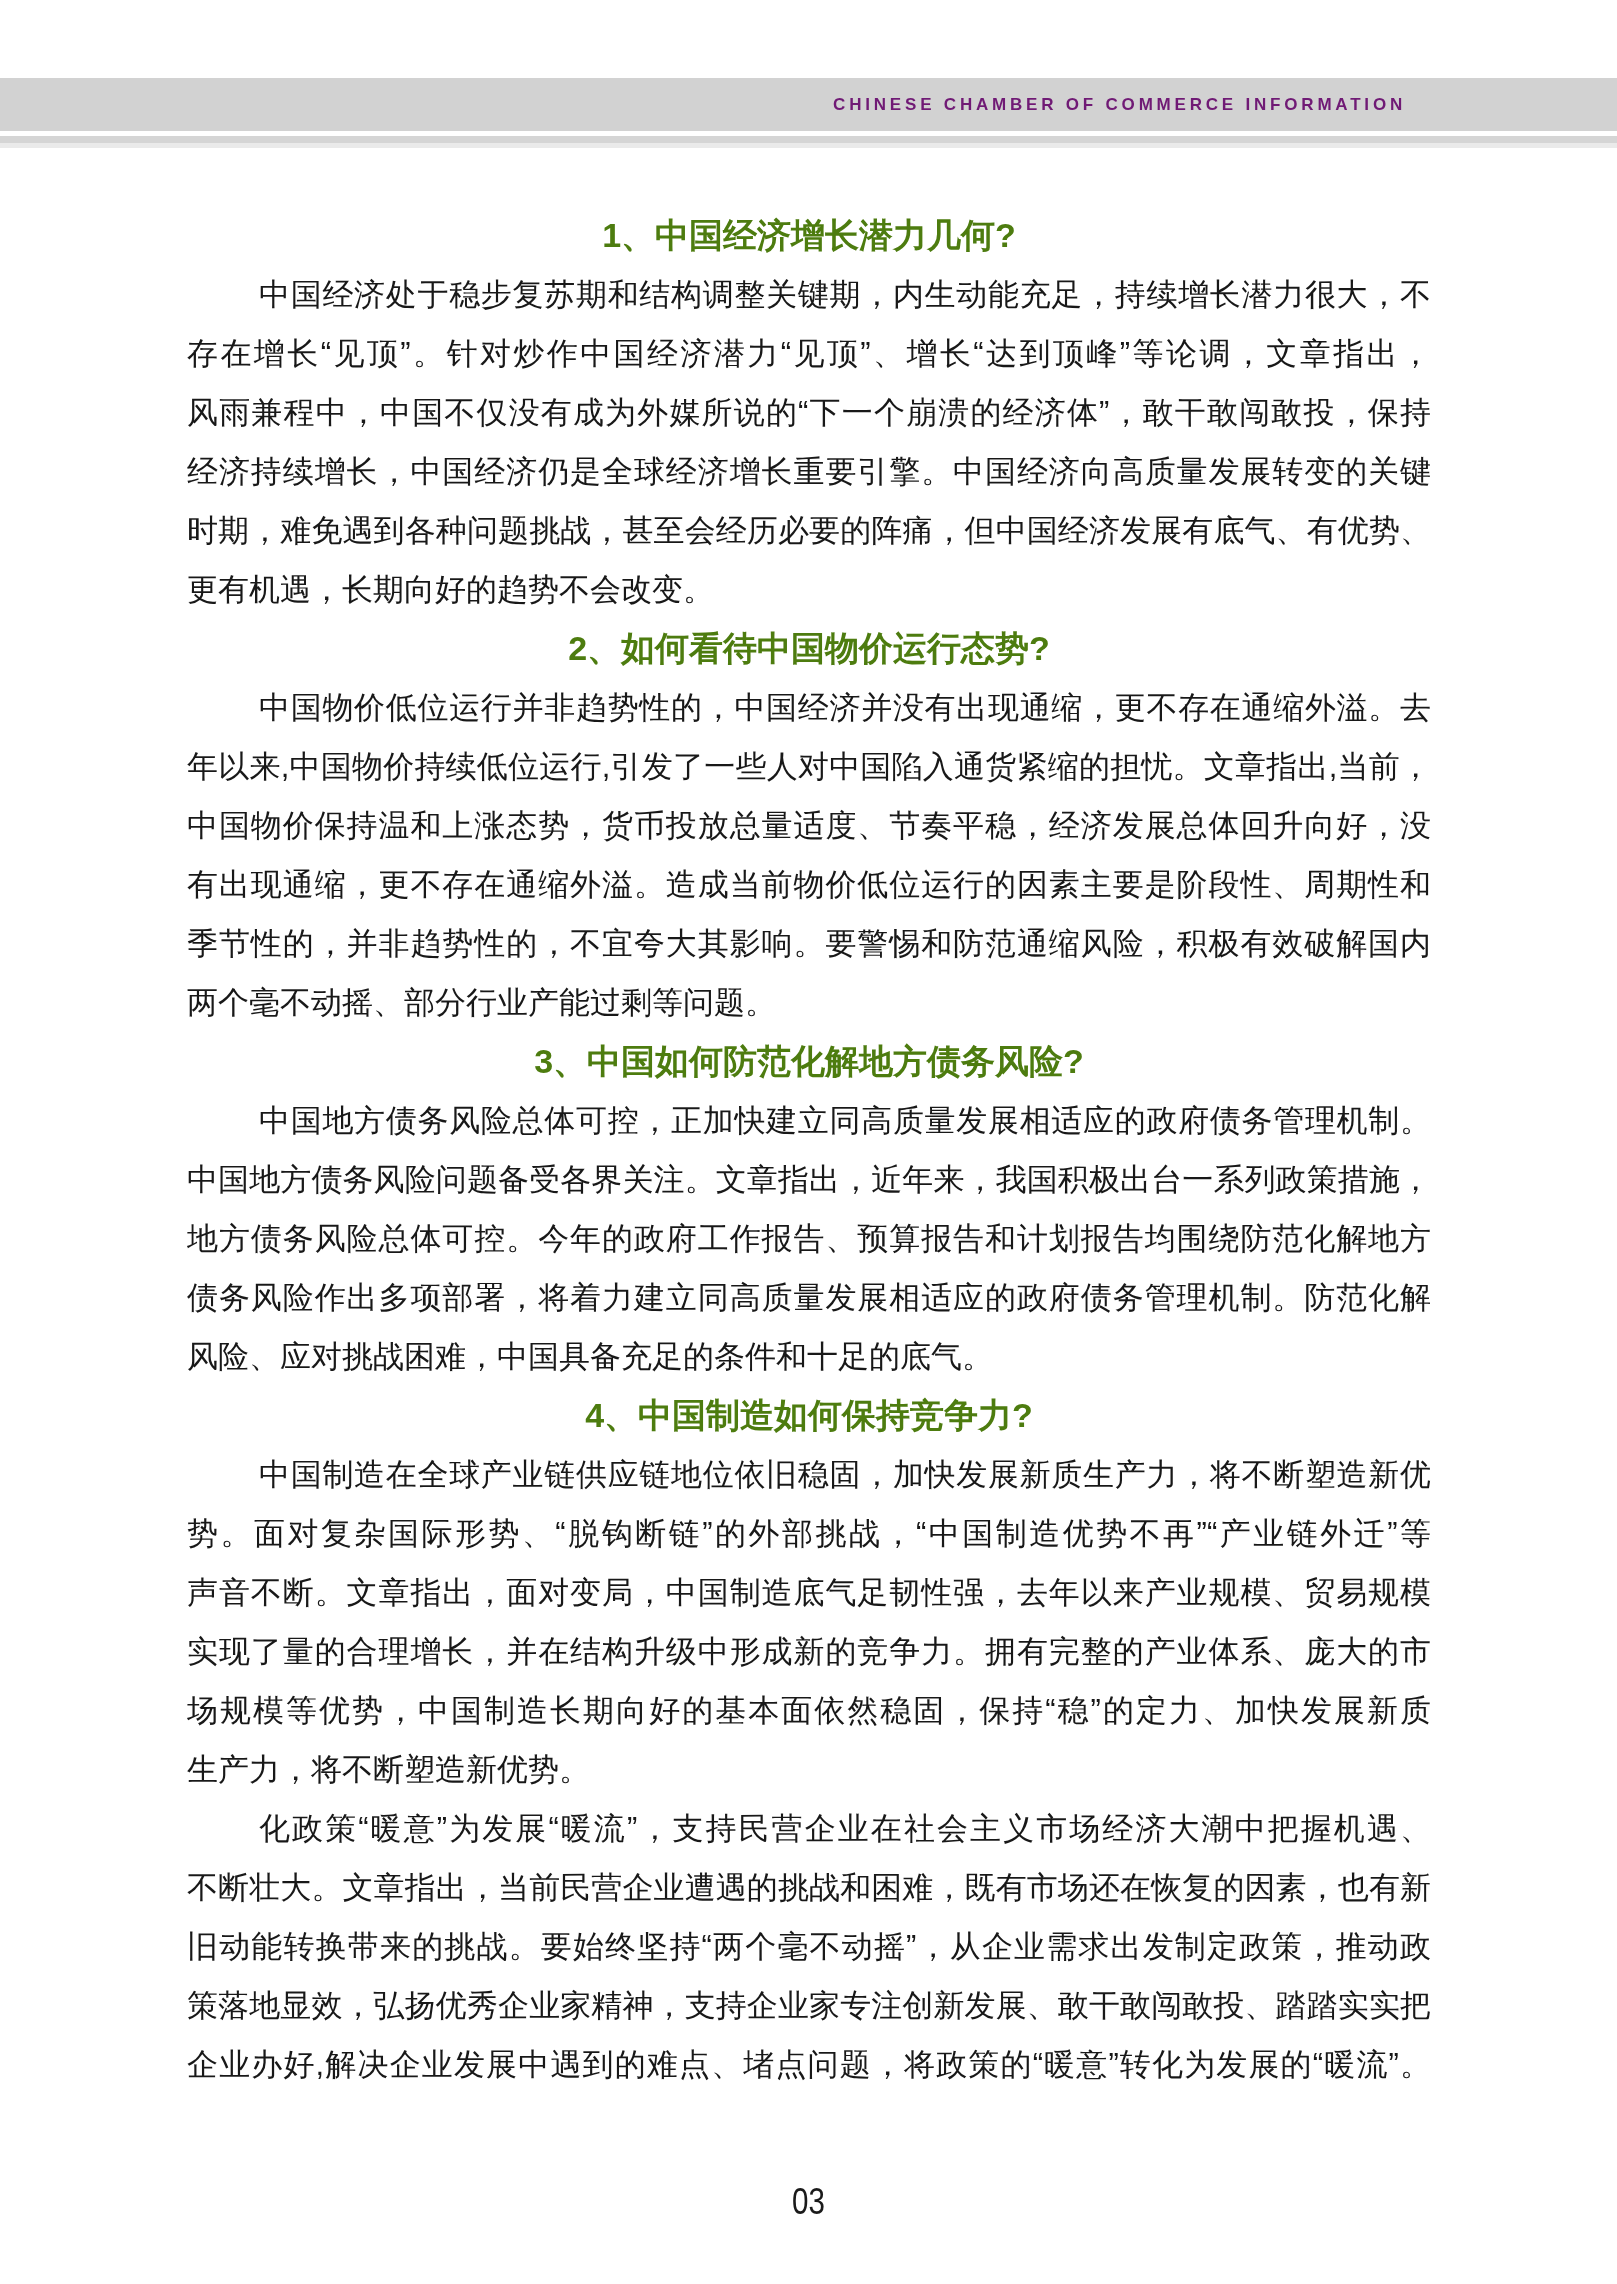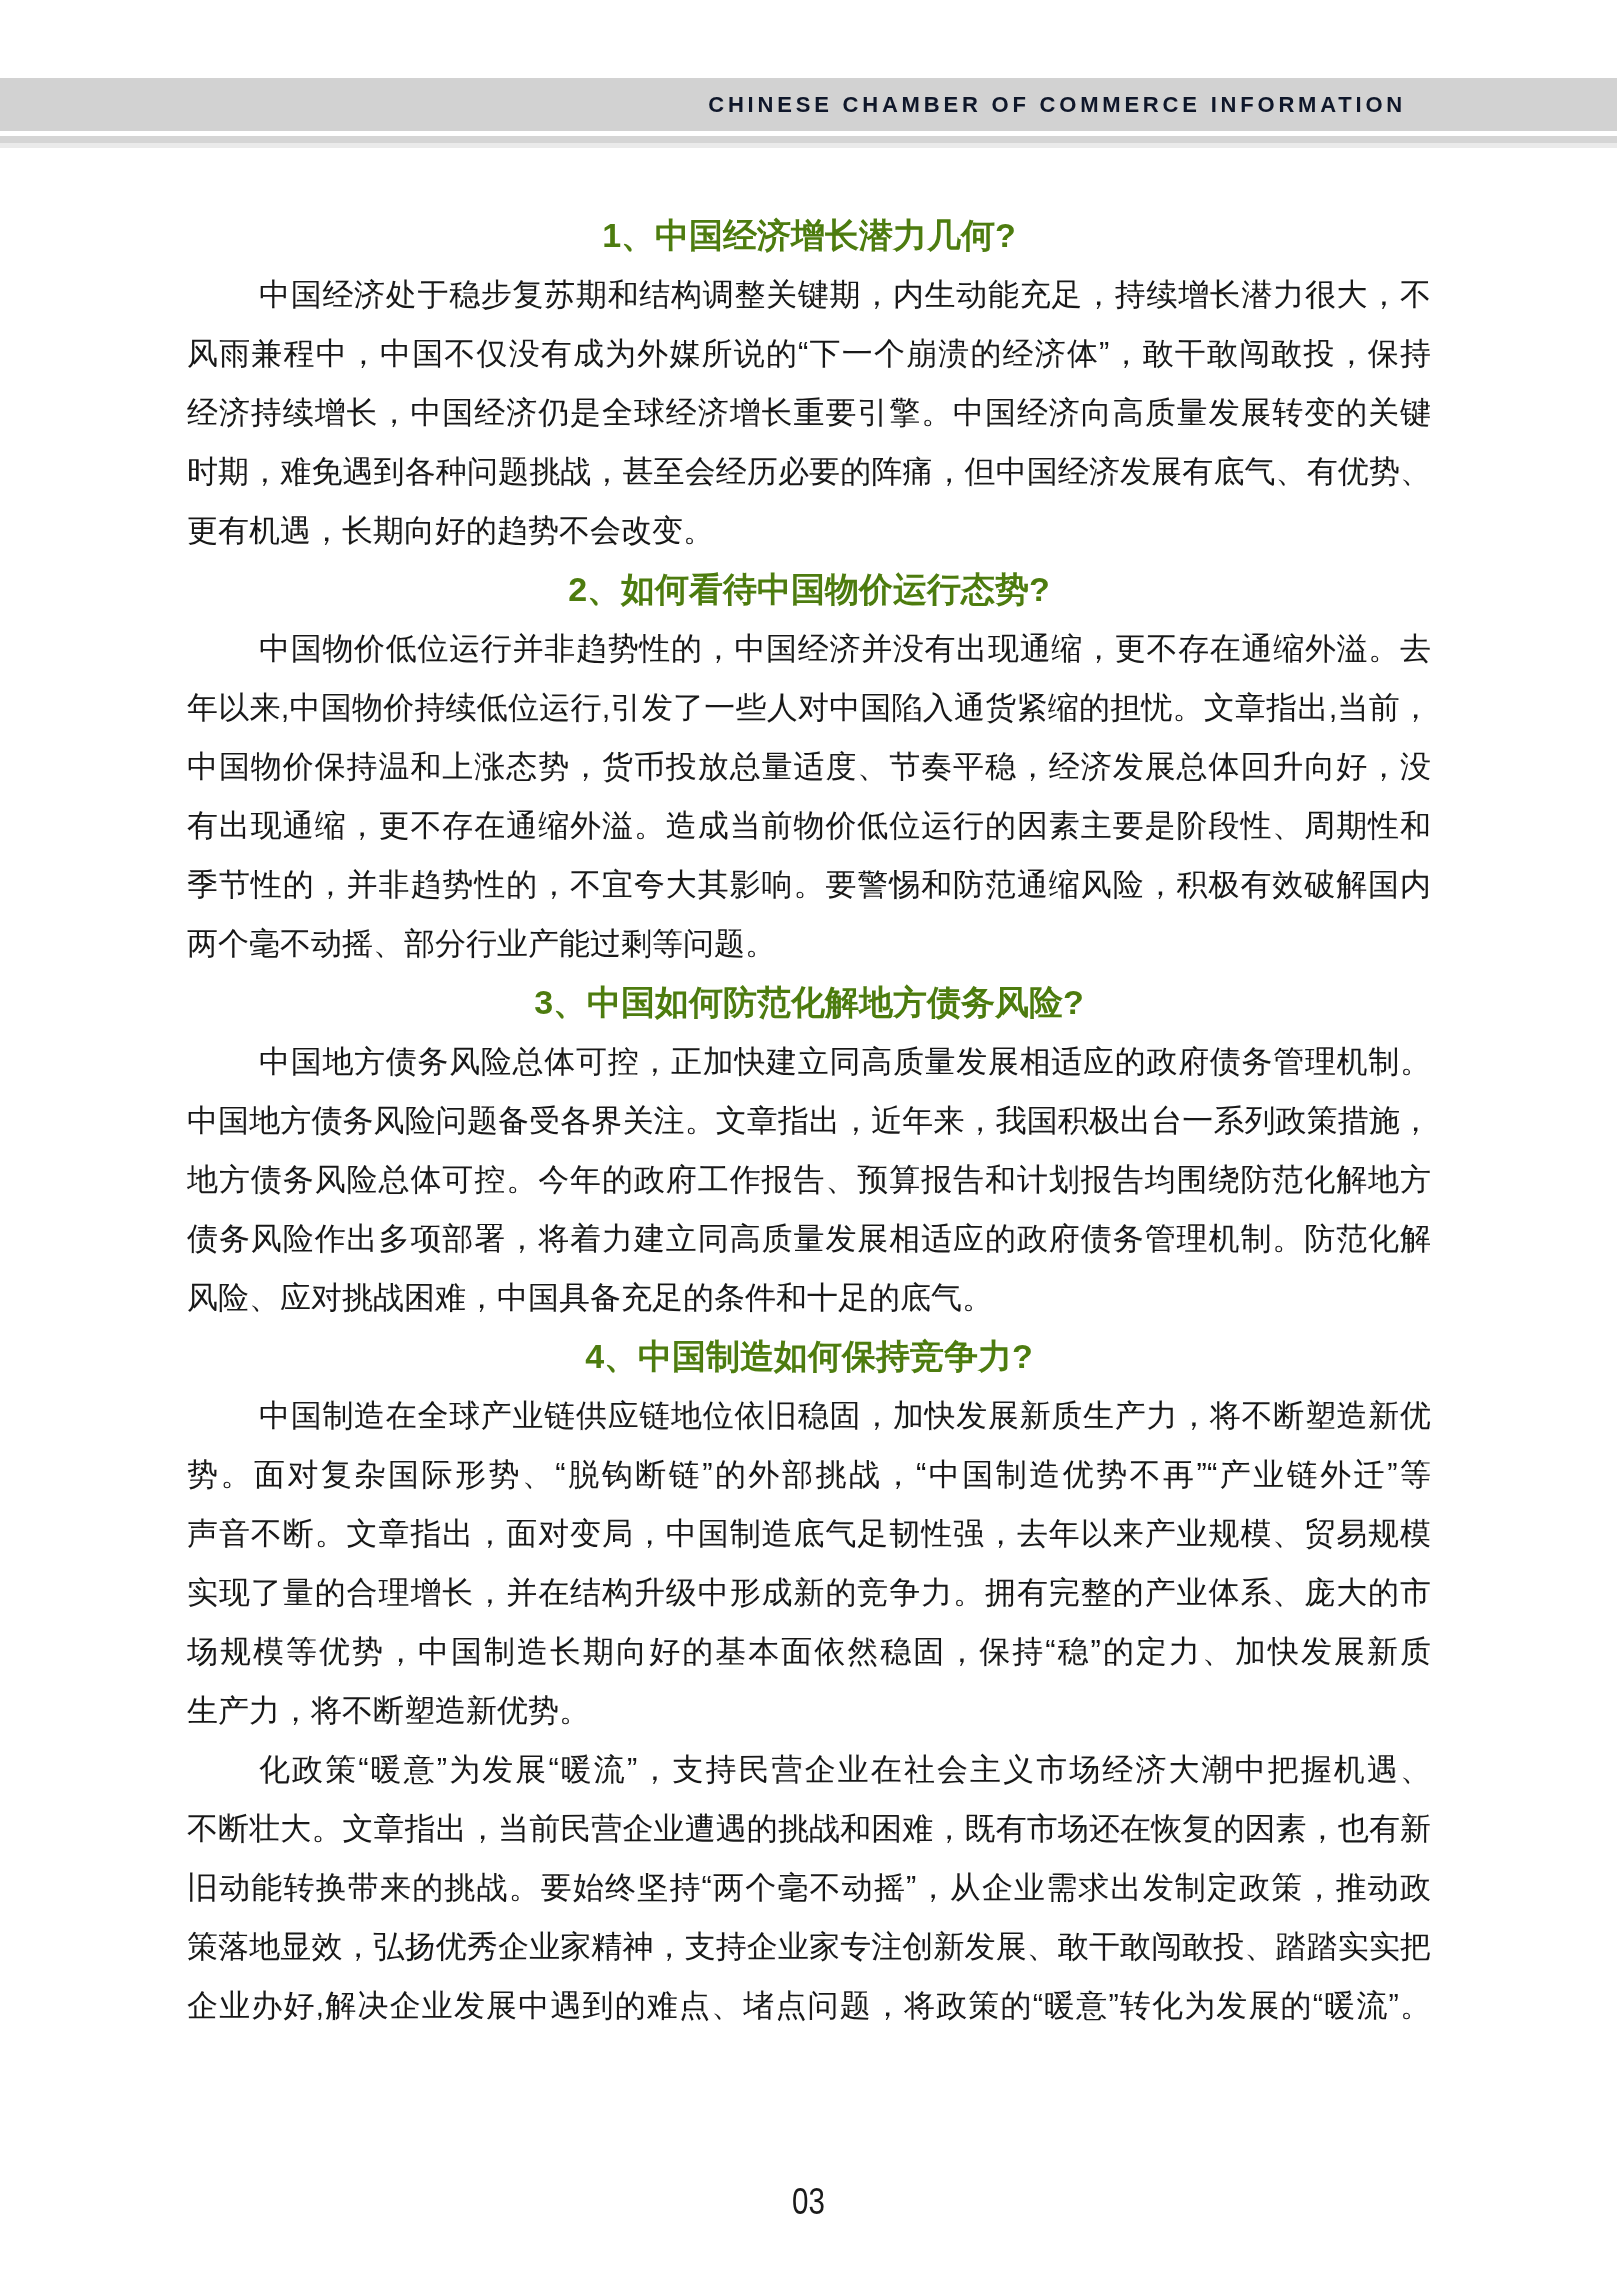--- a/index.html
+++ b/index.html
@@ -17,24 +17,24 @@
     top: 78px; left: 0;
     width: 100%; height: 53px;
     background: #d2d2d2;
     display: flex;
     align-items: center;
     justify-content: flex-end;
     padding-right: 211px;
     box-sizing: border-box;
   }
   .band-text {
-    font-size: 22px;
+    font-size: 17px;
     font-weight: bold;
     letter-spacing: 3.8px;
-    color: #0f172a;
+    color: #701a75;
     white-space: nowrap;
   }
   .band-thin-dark {
     position: absolute;
     top: 136px; left: 0;
     width: 100%; height: 6.8px;
     background: #d5d5d5;
   }
   .band-thin-light {
     position: absolute;
@@ -93,20 +93,21 @@
   <div class="band-main">
     <span class="band-text">CHINESE CHAMBER OF COMMERCE INFORMATION</span>
   </div>
   <div class="band-thin-dark"></div>
   <div class="band-thin-light"></div>
 
   <div class="content">
 
     <h2 class="hd">1、中国经济增长潜力几何?</h2>
     <div class="bl first">中国经济处于稳步复苏期和结构调整关键期，内生动能充足，持续增长潜力很大，不</div>
+    <div class="bl">存在增长“见顶”。针对炒作中国经济潜力“见顶”、增长“达到顶峰”等论调，文章指出，</div>
     <div class="bl">风雨兼程中，中国不仅没有成为外媒所说的“下一个崩溃的经济体”，敢干敢闯敢投，保持</div>
     <div class="bl">经济持续增长，中国经济仍是全球经济增长重要引擎。中国经济向高质量发展转变的关键</div>
     <div class="bl">时期，难免遇到各种问题挑战，甚至会经历必要的阵痛，但中国经济发展有底气、有优势、</div>
     <div class="bl end">更有机遇，长期向好的趋势不会改变。</div>
 
     <h2 class="hd">2、如何看待中国物价运行态势?</h2>
     <div class="bl first">中国物价低位运行并非趋势性的，中国经济并没有出现通缩，更不存在通缩外溢。去</div>
     <div class="bl">年以来,中国物价持续低位运行,引发了一些人对中国陷入通货紧缩的担忧。文章指出,当前，</div>
     <div class="bl">中国物价保持温和上涨态势，货币投放总量适度、节奏平稳，经济发展总体回升向好，没</div>
     <div class="bl">有出现通缩，更不存在通缩外溢。造成当前物价低位运行的因素主要是阶段性、周期性和</div>

